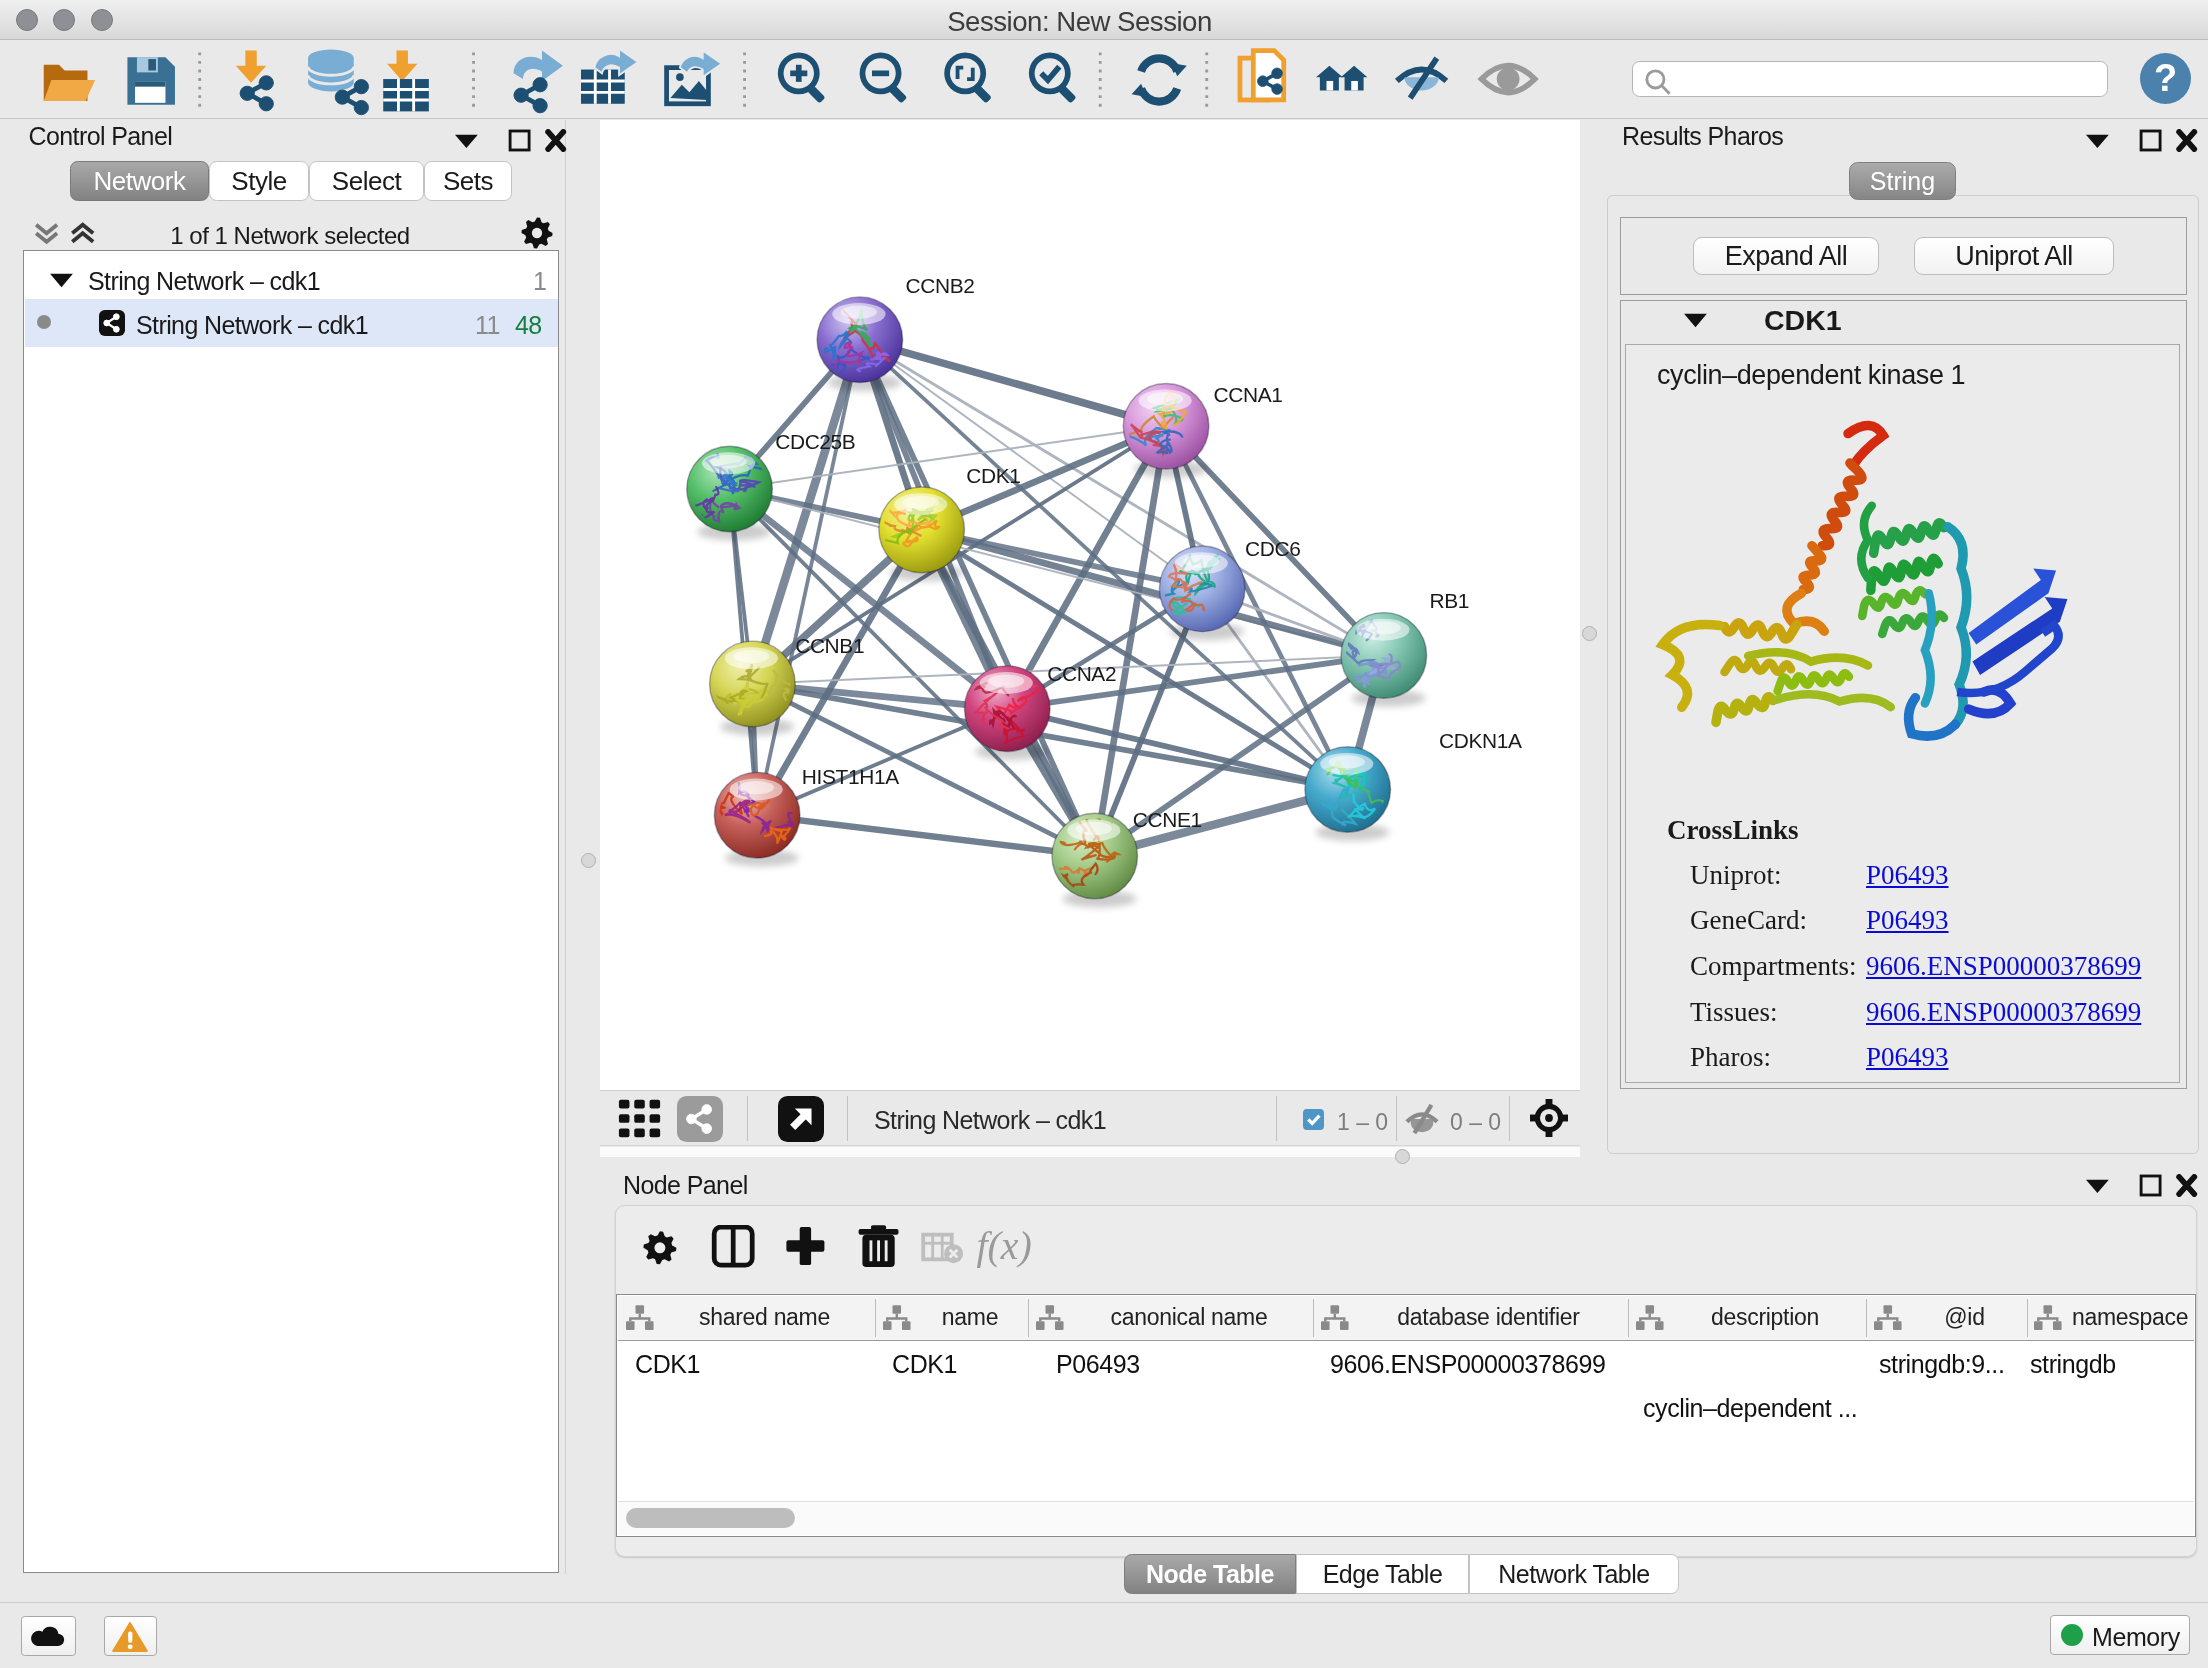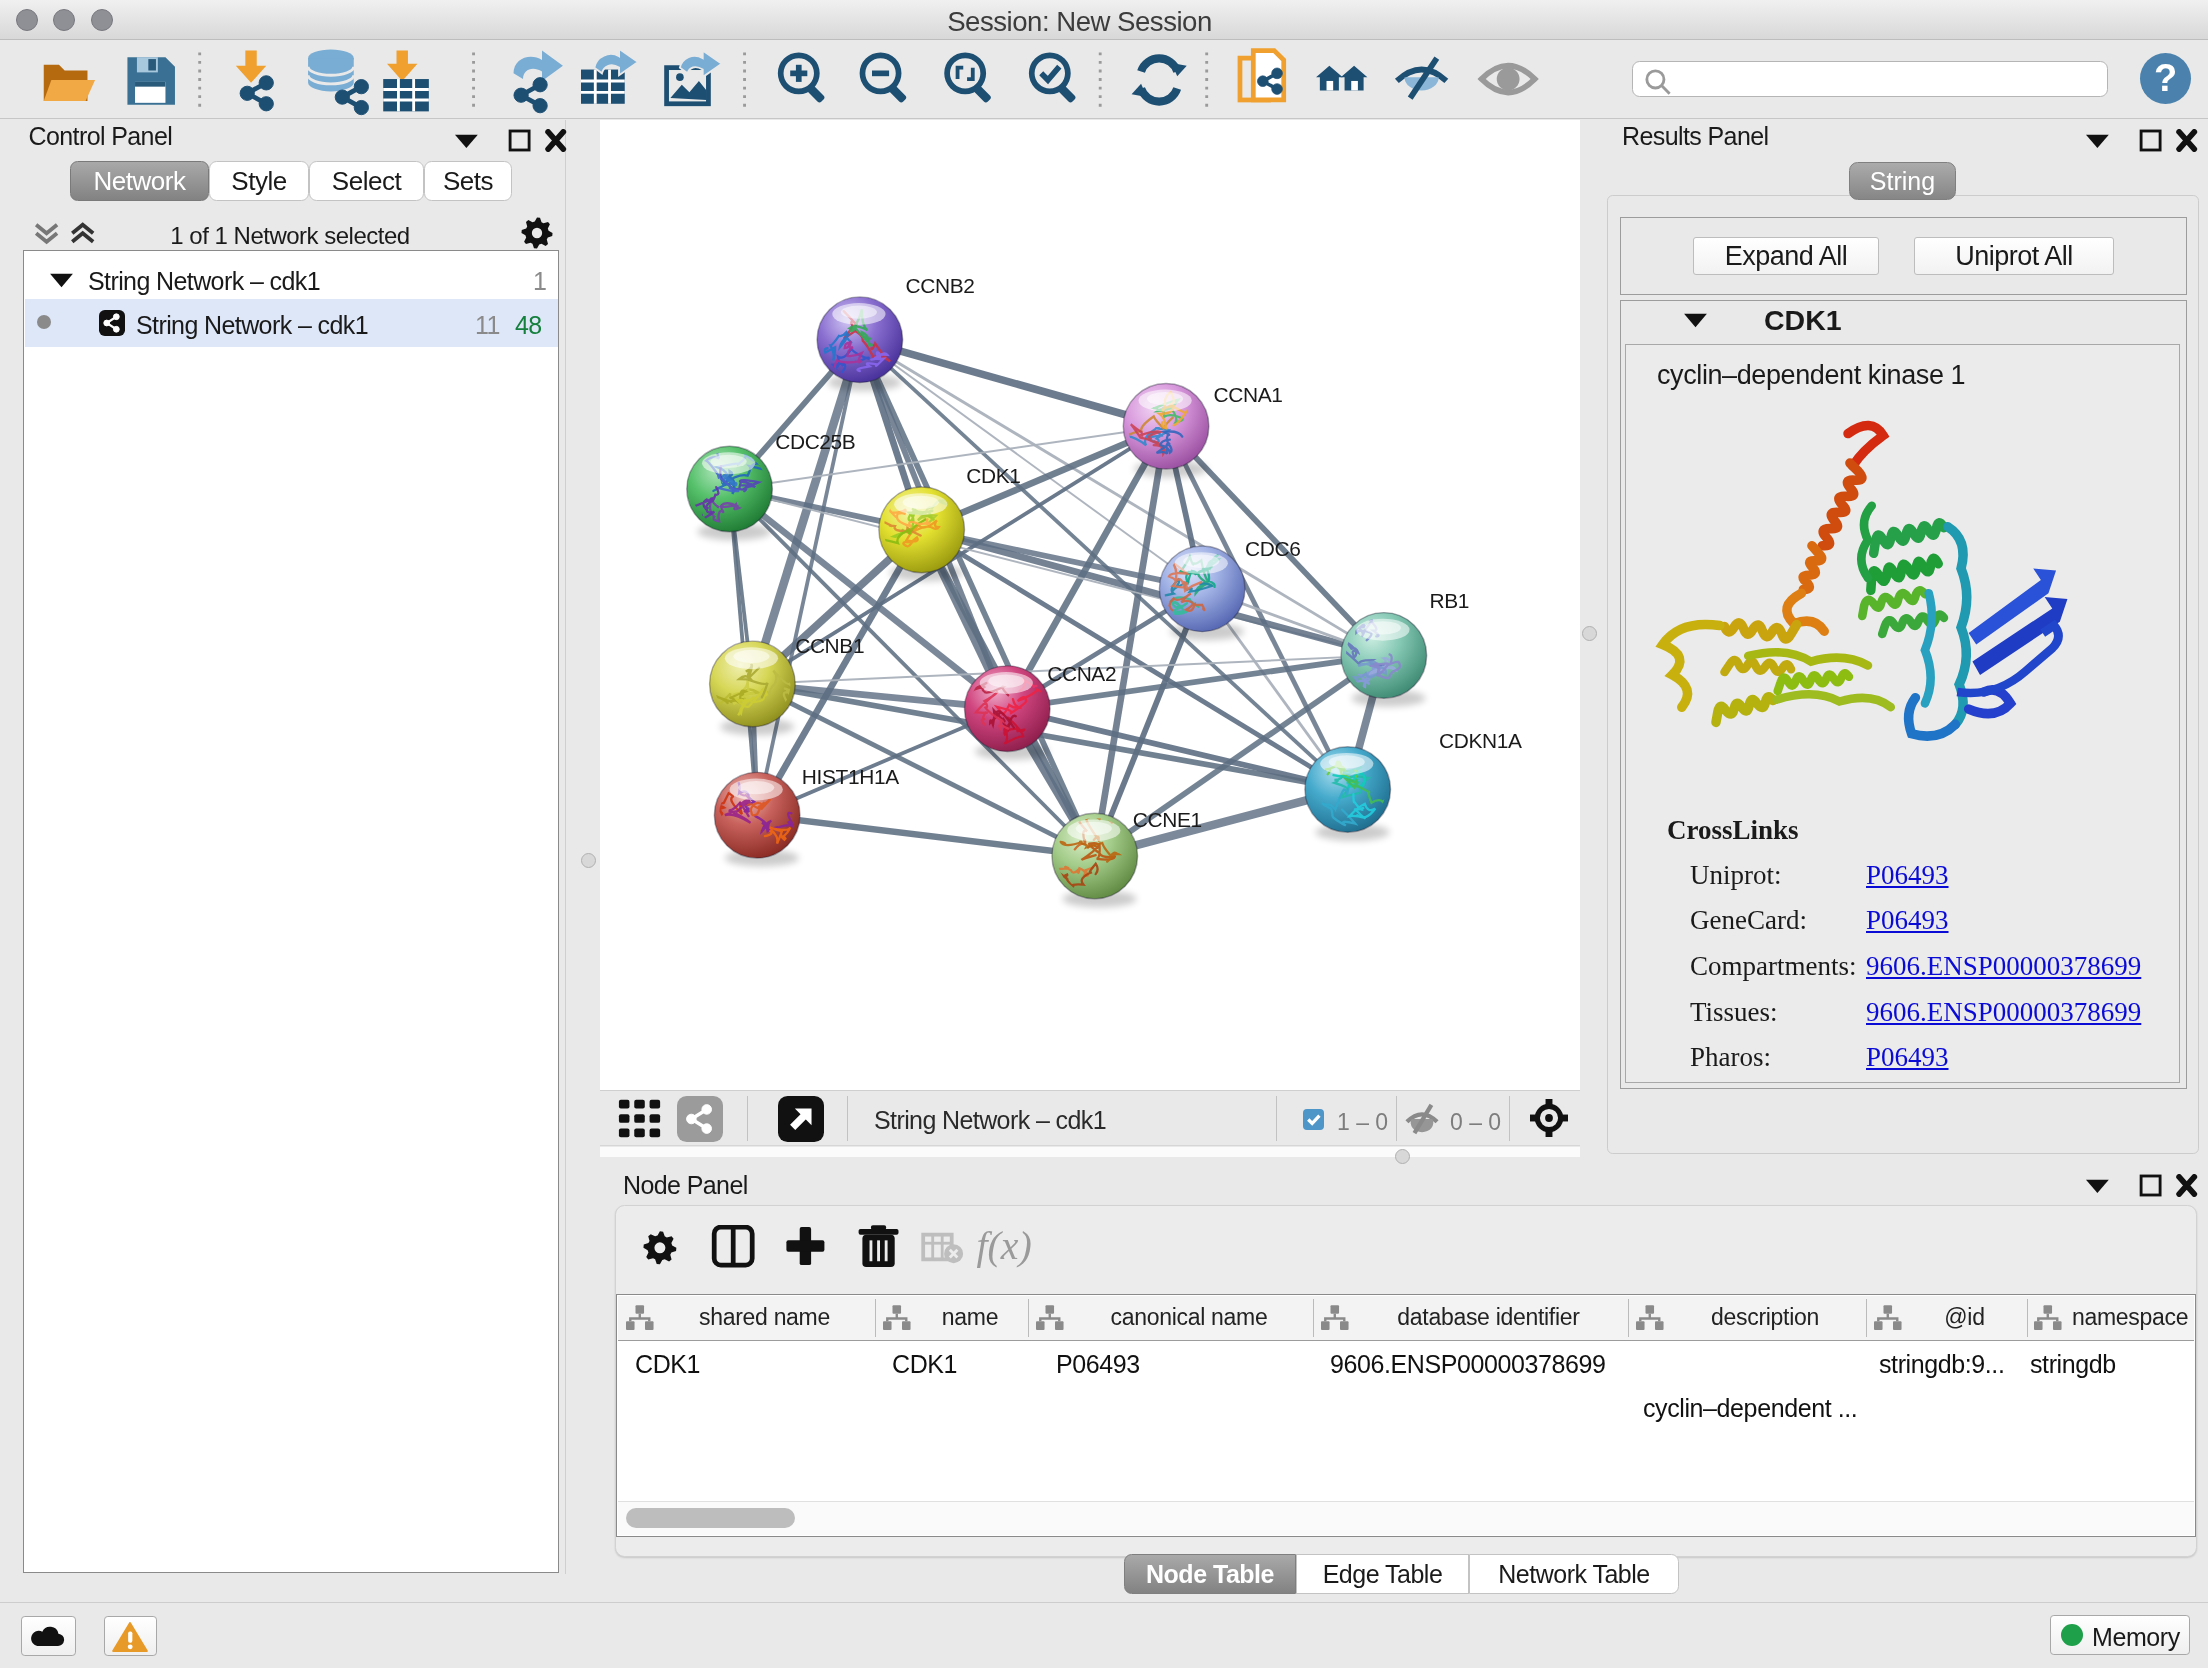--- a/index.html
+++ b/index.html
@@ -17,21 +17,21 @@
 .tabsel{background:linear-gradient(#a9a9a9,#828282);color:#fff;border-color:#7a7a7a;}
 .listbox{left:23px;top:250px;width:536px;height:1323px;background:#fff;border:1.9px solid #8a8a8a;}
 .netrow{font-size:25px;letter-spacing:-0.6px;}
 
 .nview{left:600px;top:120px;width:980px;height:970px;background:#fff;}
 .vtool{left:600px;top:1090px;width:980px;height:56px;background:#e9e9e9;border-top:1px solid #cfcfcf;border-bottom:1px solid #d6d6d6;}
 .vsep{top:5.7px;width:0;height:45px;border-left:1px solid #c2c2c2;}
 
 .rpanel{left:1581px;top:120px;width:628px;height:1037px;background:#e9e9e9;}
 .rbox{background:#e9e9e9;border:1.9px solid #9c9c9c;}
-.btn{background:linear-gradient(#ffffff,#f2f2f2);border:1.9px solid #bdbdbd;border-radius:3px;font-size:27px;text-align:center;letter-spacing:-0.5px;}
+.btn{background:linear-gradient(#ffffff,#f2f2f2);border:1.9px solid #bdbdbd;border-radius:9px;font-size:27px;text-align:center;letter-spacing:-0.5px;}
 .serif{font-family:"Liberation Serif",serif;}
 a.lnk{color:#0b0bd6;text-decoration:underline;}
 
 .tpanel{left:566px;top:1157px;width:1643px;height:443px;background:#e9e9e9;}
 .tcontainer{left:615px;top:1205px;width:1582px;height:352px;background:#ececec;border:1px solid #d2d2d2;border-radius:9.5px;box-shadow:0 1px 1.9px rgba(0,0,0,0.15);}
 .thead{background:#f3f3f3;border-bottom:1.9px solid #9c9c9c;}
 .tabs2{font-size:25px;letter-spacing:-0.5px;}
 .statusbtn{background:linear-gradient(#ffffff,#efefef);border:1.9px solid #a8a8a8;border-radius:3.8px;}
 .dot{position:absolute;width:15px;height:15px;border-radius:50%;background:#d8d8d8;border:1px solid #b0b0b0;z-index:5;}
 </style></head>
@@ -588,21 +588,21 @@
       <line x1="22" y1="0" x2="22" y2="9"></line>
       <line x1="22" y1="35" x2="22" y2="44"></line>
       <line x1="0" y1="22" x2="9" y2="22"></line>
       <line x1="35" y1="22" x2="44" y2="22"></line>
     </g>
     <circle cx="22" cy="22" r="4.5" fill="#111"></circle>
   </svg>
 <div class="abs" style="left:600px;top:1147px;width:980px;height:10.5px;background:#fbfbfb;"></div>
 
 <div class="abs rpanel"></div>
-<div class="abs panelhdr" style="left:1622px;top:122px;">Results Panel</div>
+<div class="abs panelhdr" style="left:1622px;top:122px;">Results Pharos</div>
 <svg class="abs" style="left:2086px;top:129px;" width="114" height="23" viewBox="0 0 120 24">
 <path d="M0,6 L24,6 L12,20 Z" fill="#111"></path>
 <rect x="58" y="2" width="20" height="20" fill="none" stroke="#111" stroke-width="3"></rect>
 <path d="M98,3 L114,21 M114,3 L98,21" stroke="#111" stroke-width="6" stroke-linecap="round"></path>
 </svg>
 <div class="abs" style="left:1607px;top:195px;width:592px;height:959px;background:#e9e9e9;border:1px solid #cccccc;border-radius:5.7px;"></div>
 <div class="abs" style="left:1849px;top:162px;width:107px;height:38px;background:linear-gradient(#ababab,#868686);border:1px solid #808080;border-radius:8.6px;color:#fff;font-size:25px;text-align:center;line-height:36px;">String</div>
 <div class="abs rbox" style="left:1620px;top:217px;width:567px;height:78px;"></div>
 <div class="abs btn" style="left:1693px;top:237px;width:186px;height:38px;line-height:36px;">Expand All</div>
 <div class="abs btn" style="left:1914px;top:237px;width:200px;height:38px;line-height:36px;">Uniprot All</div>

